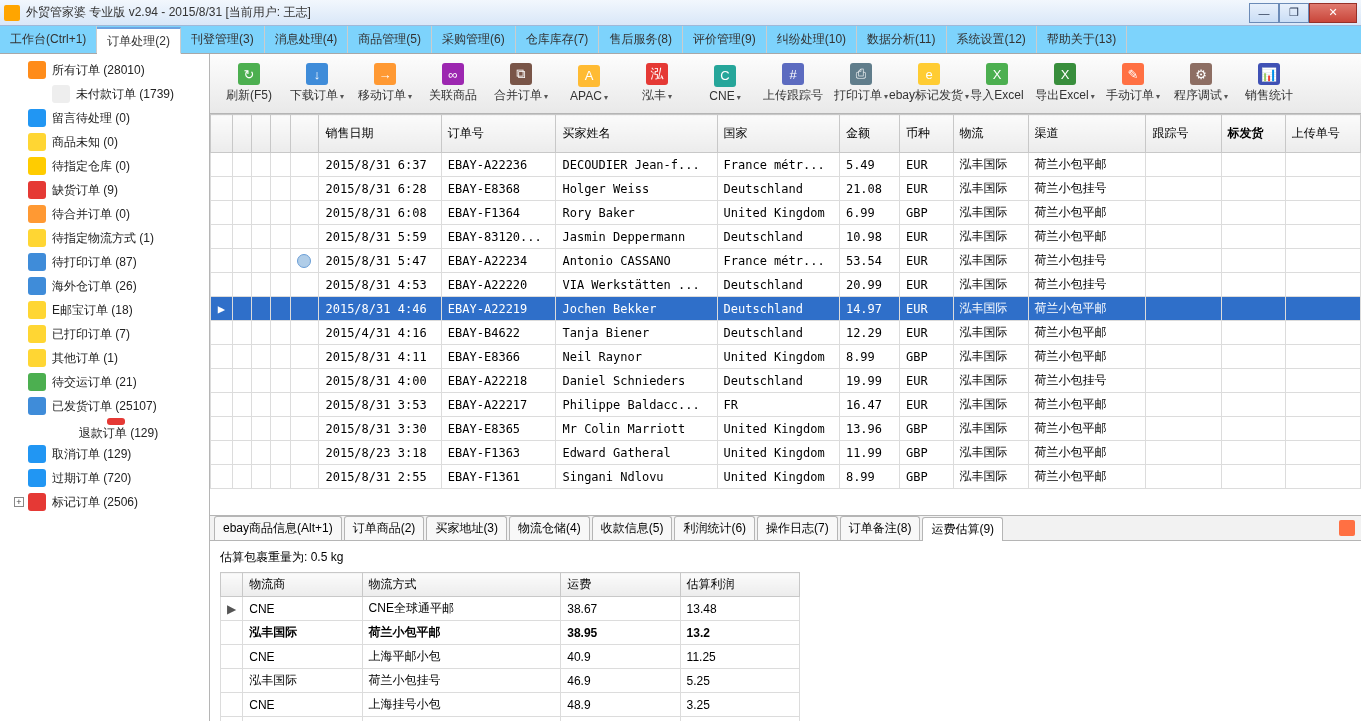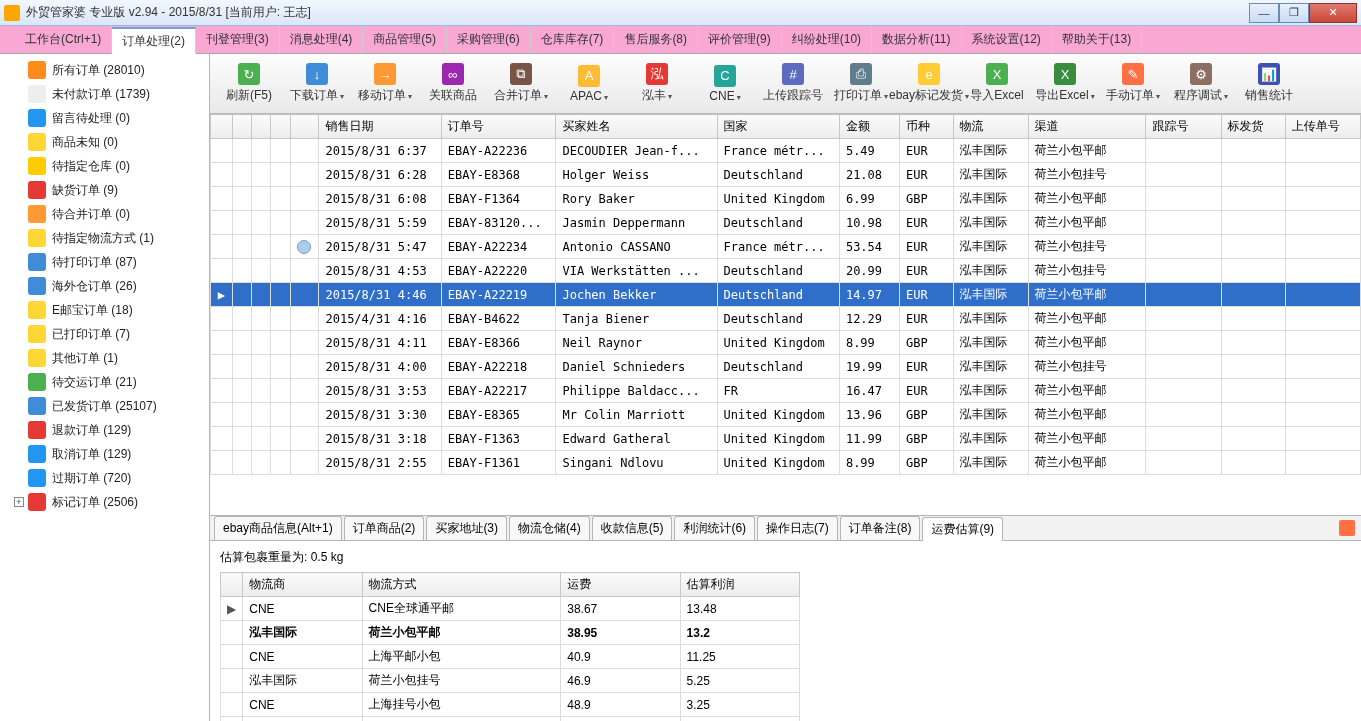--- a/index.html
+++ b/index.html
@@ -7,21 +7,21 @@
 
 
 .titlebar { height: 26px; background: linear-gradient(#f2f7fd,#d9e7f8); display: flex; align-items: center; padding: 0 4px; border-bottom: 1px solid #a0b8d8; position: relative; }
 .titlebar .app-icon { width: 16px; height: 16px; background: #ffa500; margin-right: 6px; border-radius: 2px; }
 .titlebar .title-text { color: #333; flex: 1; }
 .win-btns { display: flex; gap: 0; }
 .win-btn { width: 30px; height: 20px; border: 1px solid #6b8bb7; background: linear-gradient(#e8f0fb,#c9ddf5); display: flex; align-items: center; justify-content: center; color: #2b3a55; font-size: 11px; cursor: default; }
 .win-btn.close { width: 48px; background: linear-gradient(#e07a6f,#c9463a); color: #fff; border-color: #963028; }
 
 
-.menubar { height: 28px; background: #f9a8d4; display: flex; border-bottom: 1px solid #a8a8a8; padding-left: 15px; }
+.menubar { height: 28px; background: #7dd3fc; display: flex; border-bottom: 1px solid #a8a8a8; }
 .menubar .tab { padding: 0 10px; display: flex; align-items: center; border-right: 1px solid #ccc; color: #333; cursor: default; }
 .menubar .tab.active { background: #fff; border-top: 2px solid #6ea2e0; border-bottom: 1px solid #fff; position: relative; top: 1px; }
 
 
 .main { flex: 1; display: flex; min-height: 0; }
 
 
 .sidebar { width: 210px; background: #fff; border-right: 1px solid #b5b5b5; overflow-y: auto; padding: 4px 0; }
 .side-item { display: flex; align-items: center; height: 24px; padding-left: 28px; cursor: default; color: #222; }
 .side-item .icon { width: 18px; height: 18px; margin-right: 6px; border-radius: 3px; display:inline-block; font-size: 14px; text-align:center; line-height:18px; }
@@ -35,21 +35,21 @@
 .toolbar { height: 60px; background: linear-gradient(#fdfdfd,#e9e9e9); border-bottom: 1px solid #b5b5b5; display: flex; align-items: center; padding: 0 6px; gap: 2px; overflow:hidden;}
 .tool-btn { width: 66px; height: 52px; display: flex; flex-direction: column; align-items: center; justify-content: center; gap: 2px; cursor: default; border: 1px solid transparent; border-radius: 3px; }
 .tool-btn .t-icon { width: 22px; height: 22px; border-radius: 3px; display:flex; align-items:center; justify-content:center; color:#fff; font-size:13px;}
 .tic-ref{background:#4caf50}.tic-dl{background:#3f8cd9}.tic-mv{background:#ff9933}.tic-rel{background:#9c27b0}.tic-merge{background:#795548}.tic-apac{background:#ffbb33;color:#774400}.tic-hf{background:#e53935}.tic-cne{background:#26a69a}.tic-trk{background:#5c6bc0}.tic-prt{background:#607d8b}.tic-ebay{background:#ffcc33;color:#774400}.tic-imp{background:#4caf50}.tic-exp{background:#388e3c}.tic-man{background:#ff7043}.tic-dbg{background:#8d6e63}.tic-stat{background:#3f51b5}
 .tool-btn .t-label { font-size: 12px; color: #333; white-space: nowrap; }
 .tool-arrow{font-size:8px;color:#555;margin-left:2px;}
 
 
 .grid-wrap { flex: 1; overflow: auto; min-height: 0; position: relative; }
 table.grid { border-collapse: collapse; width: 100%; background: #fff; }
-table.grid th { background: linear-gradient(#fbfbfb,#ececec); border: 1px solid #c8c8c8; padding: 3px 6px; font-weight: normal; text-align: left; white-space: nowrap; position: sticky; top: 0; }
+table.grid th { background: linear-gradient(#fbfbfb,#ececec); border: 1px solid #c8c8c8; padding: 10px 6px; font-weight: normal; text-align: left; white-space: nowrap; position: sticky; top: 0; }
 table.grid td { border: 1px solid #dcdcdc; padding: 3px 6px; white-space: nowrap; font-family: "SimSun", monospace; }
 table.grid tr.selected td { background: #2f6fc9; color: #fff; }
 .row-indicator { width: 16px; text-align: center; color: #555; }
 .avatar-ic { display:inline-block; width:14px; height:14px; background:#b0cde8; border-radius:50%; border:1px solid #6b9ed6; vertical-align:middle;}
 
 
 .detail-tabs { height: 26px; background: #f2f2f2; border-top: 1px solid #b5b5b5; border-bottom: 1px solid #b5b5b5; display: flex; align-items:flex-end; padding-left:4px; position:relative;}
 .detail-tabs .dtab { padding: 3px 8px; border: 1px solid #b5b5b5; border-bottom: none; background: #f8f8f8; margin-right: 2px; cursor: default; border-radius: 3px 3px 0 0;}
 .detail-tabs .dtab.active { background: #fff; position: relative; top: 1px; }
 .book-icon { position:absolute; right:6px; top:4px; width:16px; height:16px; background:#ff7043; border-radius:2px;}
@@ -99,21 +99,21 @@
     <div class="tab">帮助关于(13)</div>
   </div>
 
 <div class="main">
 
   <div class="sidebar" id="sidebar">
       <div class="side-item" style="position: relative;">
         <span class="icon ic-all"></span>
         <span>所有订单 (28010)</span>
       </div>
-      <div class="side-item" style="position: relative;">
+      <div class="side-item" style="position: relative; margin-left: 24px;">
         <span class="icon ic-unpaid"></span>
         <span>未付款订单 (1739)</span>
       </div>
       <div class="side-item" style="position: relative;">
         <span class="icon ic-msg"></span>
         <span>留言待处理 (0)</span>
       </div>
       <div class="side-item" style="position: relative;">
         <span class="icon ic-unknown"></span>
         <span>商品未知 (0)</span>
@@ -155,21 +155,21 @@
         <span>其他订单 (1)</span>
       </div>
       <div class="side-item" style="position: relative;">
         <span class="icon ic-pend"></span>
         <span>待交运订单 (21)</span>
       </div>
       <div class="side-item" style="position: relative;">
         <span class="icon ic-ship"></span>
         <span>已发货订单 (25107)</span>
       </div>
-      <div class="side-item" style="position: relative;">
+      <div class="side-item" style="position: relative; flex-direction: column;">
         <span class="icon ic-refund"></span>
         <span>退款订单 (129)</span>
       </div>
       <div class="side-item" style="position: relative;">
         <span class="icon ic-cancel"></span>
         <span>取消订单 (129)</span>
       </div>
       <div class="side-item" style="position: relative;">
         <span class="icon ic-expire"></span>
         <span>过期订单 (720)</span>
@@ -261,21 +261,21 @@
               <th style="width: 20px;"></th>
               <th style="width: 110px;">销售日期</th>
               <th style="width: 100px;">订单号</th>
               <th style="width: 140px;">买家姓名</th>
               <th style="width: 110px;">国家</th>
               <th style="width: 56px;">金额</th>
               <th style="width: 50px;">币种</th>
               <th style="width: 70px;">物流</th>
               <th style="width: 110px;">渠道</th>
               <th style="width: 70px;">跟踪号</th>
-              <th style="width: 60px;">标发货</th>
+              <th style="width: 60px; font-weight: bold;">标发货</th>
               <th style="width: 70px;">上传单号</th>
             </tr>
           </thead>
         <tbody id="grid-body">
             <tr>
               <td></td>
               <td></td>
               <td></td>
               <td></td>
               <td></td>
@@ -488,21 +488,21 @@
               <td></td>
               <td></td>
               <td></td>
             </tr>
             <tr>
               <td></td>
               <td></td>
               <td></td>
               <td></td>
               <td></td>
-              <td>2015/8/31 3:18</td>
+              <td>2015/8/23 3:18</td>
               <td>EBAY-F1363</td>
               <td>Edward Gatheral</td>
               <td>United Kingdom</td>
               <td>11.99</td>
               <td>GBP</td>
               <td>泓丰国际</td>
               <td>荷兰小包平邮</td>
               <td></td>
               <td></td>
               <td></td>

